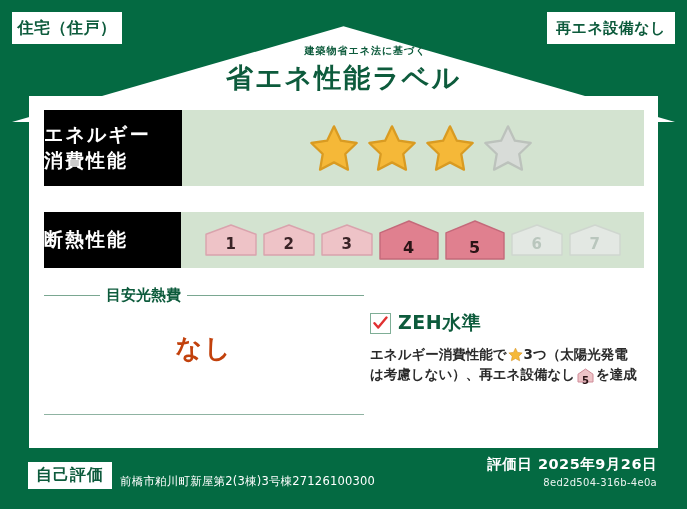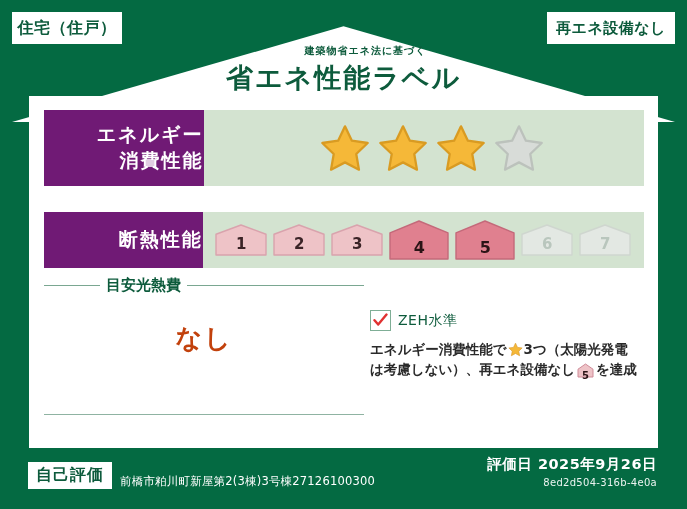--- a/index.html
+++ b/index.html
@@ -96,30 +96,29 @@
     letter-spacing: 2px;
   }
 
   
   .perf-row {
     position: absolute;
     display: flex;
     align-items: stretch;
   }
   .perf-label {
-    background: #701a75;
+    background: #000000;
     color: #ffffff;
     font-weight: bold;
     display: flex;
     flex-direction: column;
-    align-items: flex-end;
+    align-items: flex-start;
     justify-content: center;
     letter-spacing: 2px;
     line-height: 1.35;
-    padding-left: 28px;
   }
   .perf-field {
     background: #d3e3d0;
     display: flex;
     align-items: center;
   }
 
   
   #row-energy { left: 44px; top: 110px; width: 600px; height: 76px; }
   #row-energy .perf-label { width: 142px; font-size: 19px; }
@@ -143,21 +142,21 @@
     font-weight: bold;
     color: #3a2326;
   }
   .grade.on .gnum { color: #2b1416; font-size: 16px; }
   .grade.off .gnum { color: #b9c6bd; }
 
   
   .cost-block {
     position: absolute;
     left: 44px;
-    top: 276px;
+    top: 286px;
     width: 320px;
   }
   .cost-head {
     display: flex;
     align-items: center;
     color: #0d5b3c;
     font-size: 15px;
     font-weight: bold;
     gap: 6px;
   }
@@ -200,22 +199,22 @@
     width: 19px;
     height: 19px;
     border: 1px solid #7fae96;
     background: #ffffff;
     position: relative;
     flex: 0 0 auto;
   }
   .zeh-check svg { position: absolute; left: 2px; top: 2px; }
   .zeh-title {
     color: #0d5b3c;
-    font-size: 14px;
-    font-weight: normal;
+    font-size: 19px;
+    font-weight: bold;
     letter-spacing: 0.5px;
   }
   .zeh-desc {
     margin-top: 8px;
     font-size: 13.5px;
     line-height: 1.5;
     color: #2a2a2a;
     font-weight: bold;
   }
   .inline-star { vertical-align: -3px; margin: 0 1px; }

